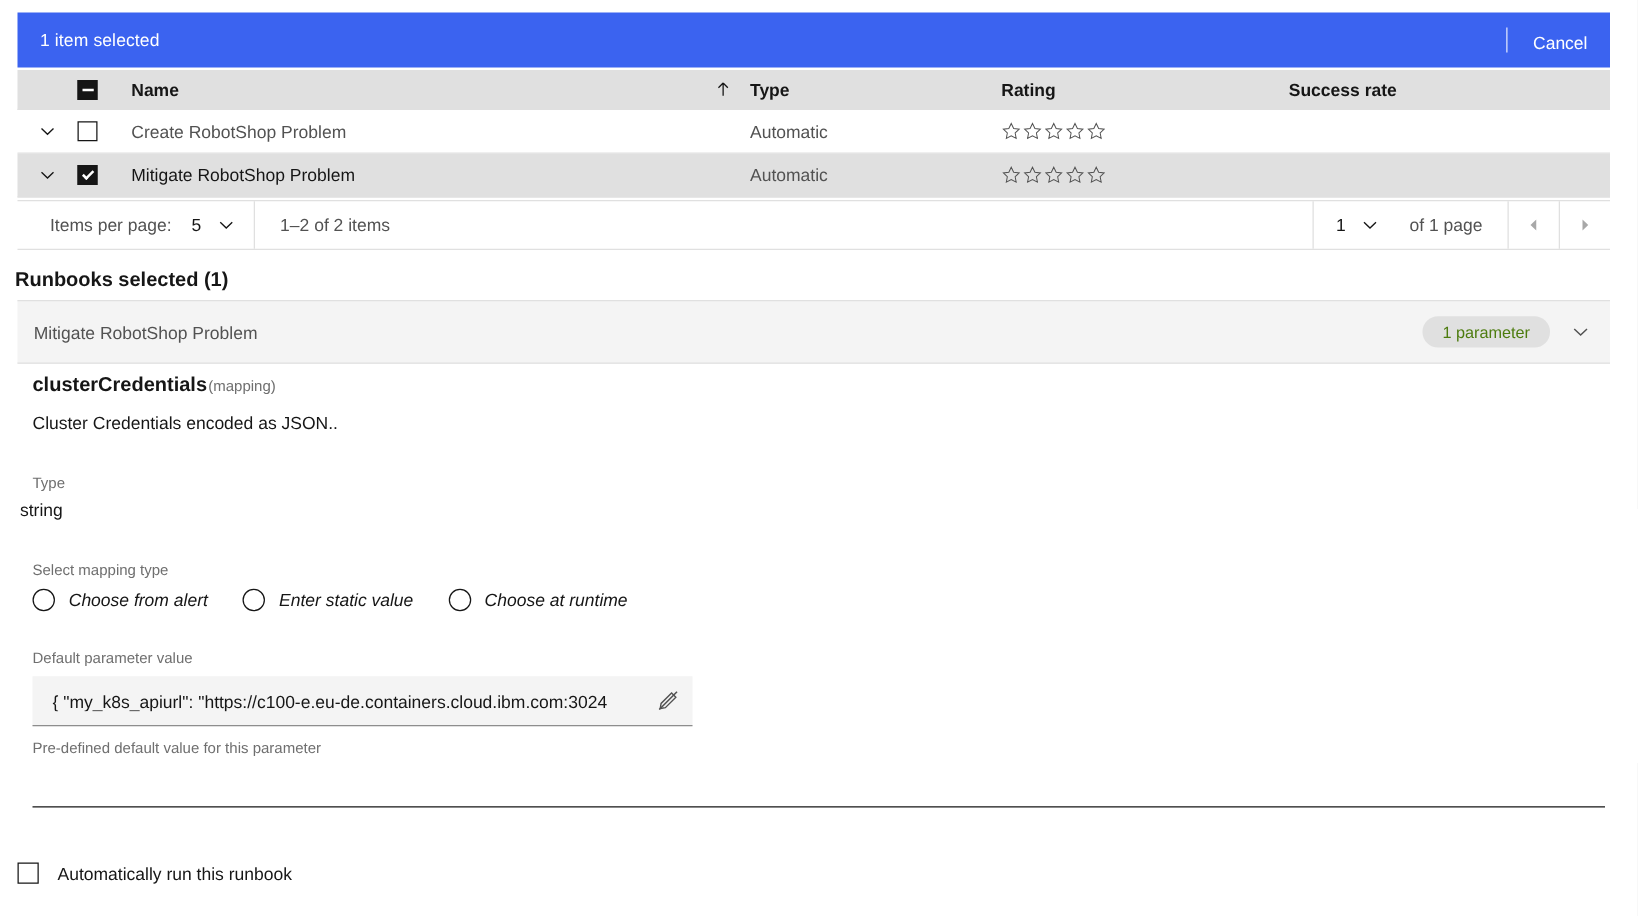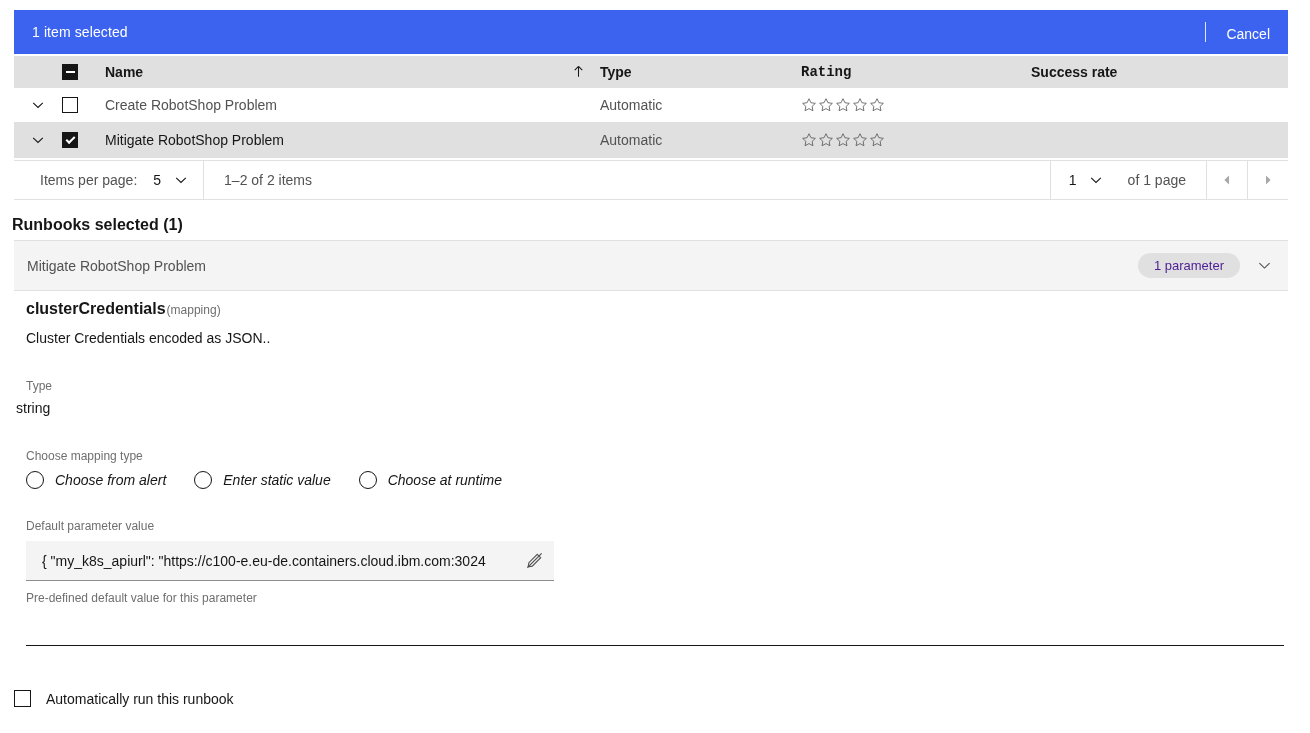--- a/index.html
+++ b/index.html
@@ -55,21 +55,21 @@
     height: 35px; font-size: 14px; color: #525252;
     border-bottom: 1px solid #e0e0e0;
   }
   .row.white { background: #ffffff; }
   .row.grey  { background: #e0e0e0; }
 
   .c-expand { width: 48px; display: flex; justify-content: center; align-items: center; }
   .c-check  { width: 34px; display: flex; justify-content: flex-start; align-items: center; }
   .c-name   { flex: 0 0 504px; padding-left: 9px; display:flex; align-items:center; }
   .c-type   { flex: 0 0 201px; }
-  .c-rating { flex: 0 0 230px; font-family: Liberation Mono, monospace; }
+  .c-rating { flex: 0 0 230px; }
   .c-success{ flex: 1; }
 
   .th-text {
     font-size: 14px; font-weight: bold; color: #161616;
   }
   .th-name-wrap { display: flex; align-items: center; width: 100%; }
   .sort-arrow { margin-left: auto; margin-right: 14px; display: flex; }
 
   
   .cb {
@@ -127,21 +127,21 @@
     position: absolute; left: 14px; top: 240px;
     width: 1274px; height: 51px;
     background: #f4f4f4;
     border-top: 1px solid #e0e0e0;
     border-bottom: 1px solid #e0e0e0;
     display: flex; align-items: center;
   }
   .acc-title { margin-left: 13px; font-size: 14px; color: #525252; }
   .acc-right { margin-left: auto; display: flex; align-items: center; }
   .tag {
-    background: #e0e0e0; color: #4c1d95;
+    background: #e0e0e0; color: #4d7c0f;
     border-radius: 16px; font-size: 13px;
     padding: 5px 16px; white-space: nowrap;
   }
   .acc-chevron {
     width: 48px; display: flex; align-items: center; justify-content: center;
     cursor: pointer;
   }
 
   
   .param { position: absolute; left: 0; top: 300px; width: 1310px; }
@@ -378,21 +378,21 @@
   <div class="param">
     <div class="param-name">
       <span>clusterCredentials</span>
         <span class="param-optional">(mapping)</span>
     </div>
     <div class="param-desc">Cluster Credentials encoded as JSON..</div>
 
     <div class="field-label" style="margin-top:33px">Type</div>
     <div class="field-value" style="margin-top:7px">string</div>
 
-    <div class="field-label" style="margin-top:33px">Choose mapping type</div>
+    <div class="field-label" style="margin-top:33px">Select mapping type</div>
 
     <div class="radio-row" style="margin-top:8px">
       <label class="radio-item">
         <span class="radio"></span>
         <span class="radio-label">Choose from alert</span>
       </label>
       <label class="radio-item">
         <span class="radio"></span>
         <span class="radio-label">Enter static value</span>
       </label>

